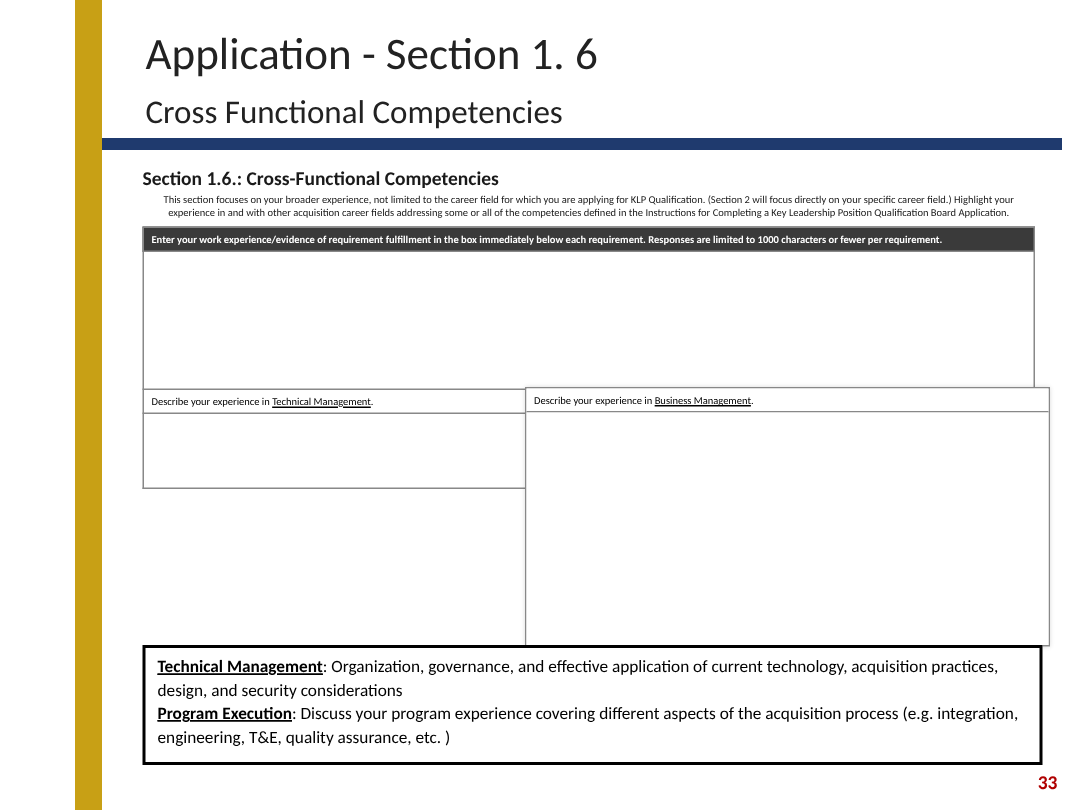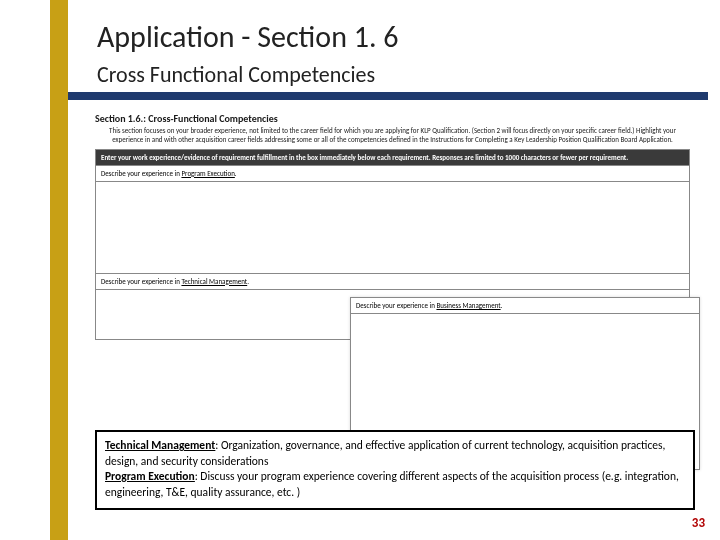--- a/index.html
+++ b/index.html
@@ -43,21 +43,21 @@
     height: 8px;
     background: #1f3a6e;
   }
   .form-area {
     position: absolute;
     left: 95px;
     top: 112px;
     width: 595px;
   }
   .sec-title {
-    font-size: 10px;
+    font-size: 13px;
     font-weight: 700;
     color: #1a1a1a;
     margin-bottom: 2px;
   }
   .sec-desc {
     font-size: 7px;
     color: #1a1a1a;
     line-height: 1.25;
     margin-bottom: 4px;
     text-align: center;
@@ -87,21 +87,20 @@
   }
   .input-row.med { height: 50px; }
   .overlay-box {
     position: absolute;
     left: 350px;
     top: 258px;
     width: 350px;
     border: 1px solid #888;
     background: #fff;
     box-shadow: 0 0 3px rgba(0,0,0,0.15);
-    margin-top: 39px;
   }
   .overlay-prompt {
     font-size: 7px;
     padding: 3px 5px;
     border-bottom: 1px solid #888;
     background: #fff;
   }
   .overlay-prompt span.u { text-decoration: underline; }
   .overlay-input {
     height: 155px;
@@ -138,23 +137,20 @@
   <div class="title">Application - Section 1. 6</div>
   <div class="subtitle">Cross Functional Competencies</div>
 </div>
 
 <div class="blue-hr"></div>
 
 <div class="form-area">
   <div class="sec-title">Section 1.6.: Cross-Functional Competencies</div>
   <div class="sec-desc">This section focuses on your broader experience, not limited to the career field for which you are applying for KLP Qualification. (Section 2 will focus directly on your specific career field.) Highlight your experience in and with other acquisition career fields addressing some or all of the competencies defined in the Instructions for Completing a Key Leadership Position Qualification Board Application.</div>
   <div class="dark-box">Enter your work experience/evidence of requirement fulfillment in the box immediately below each requirement. Responses are limited to 1000 characters or fewer per requirement.</div>
-  <div class="prompt-row">
-    <span>Describe your experience in </span><span class="u">Program Execution</span><span>.</span>
-  </div>
   <div class="input-row"></div>
   <div class="prompt-row">
     <span>Describe your experience in </span><span class="u">Technical Management</span><span>.</span>
   </div>
   <div class="input-row med"></div>
 </div>
 
 <div class="overlay-box">
   <div class="overlay-prompt">
     <span>Describe your experience in </span><span class="u">Business Management</span><span>.</span>

